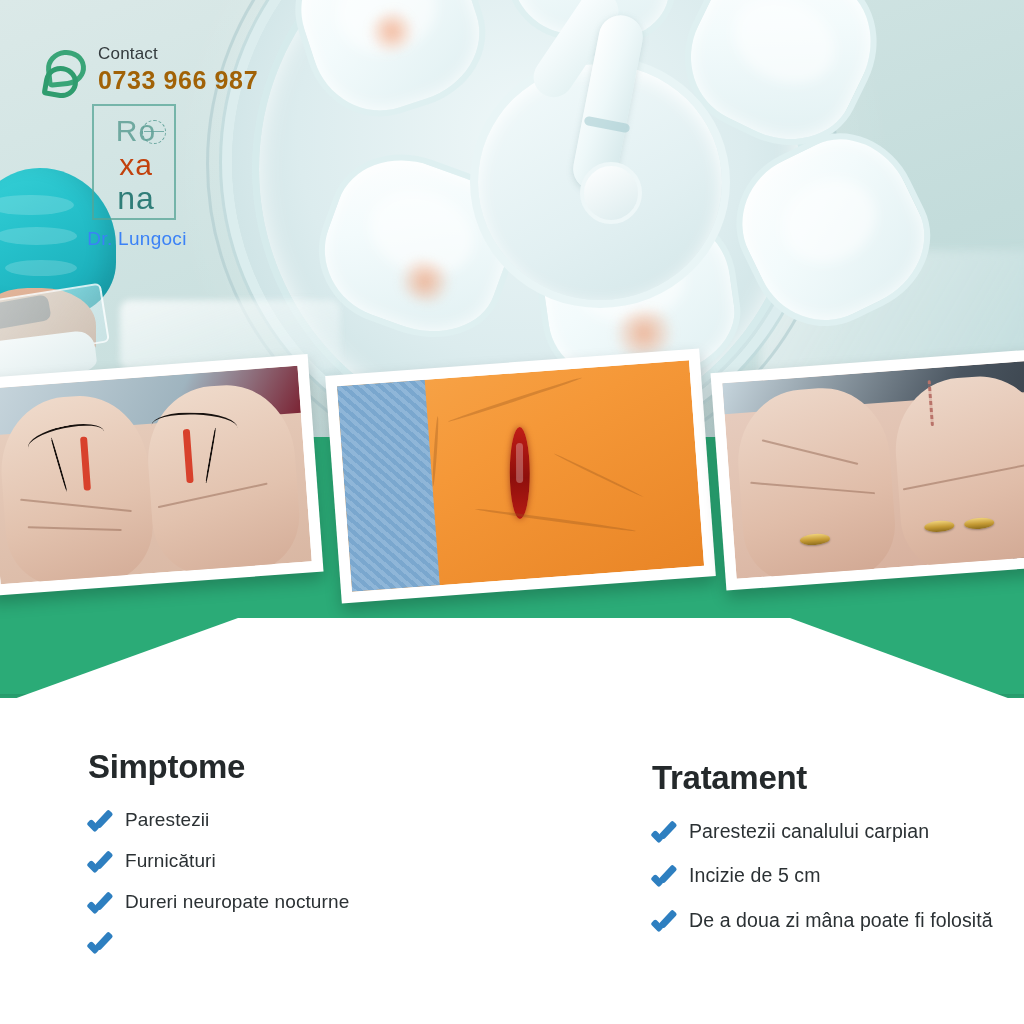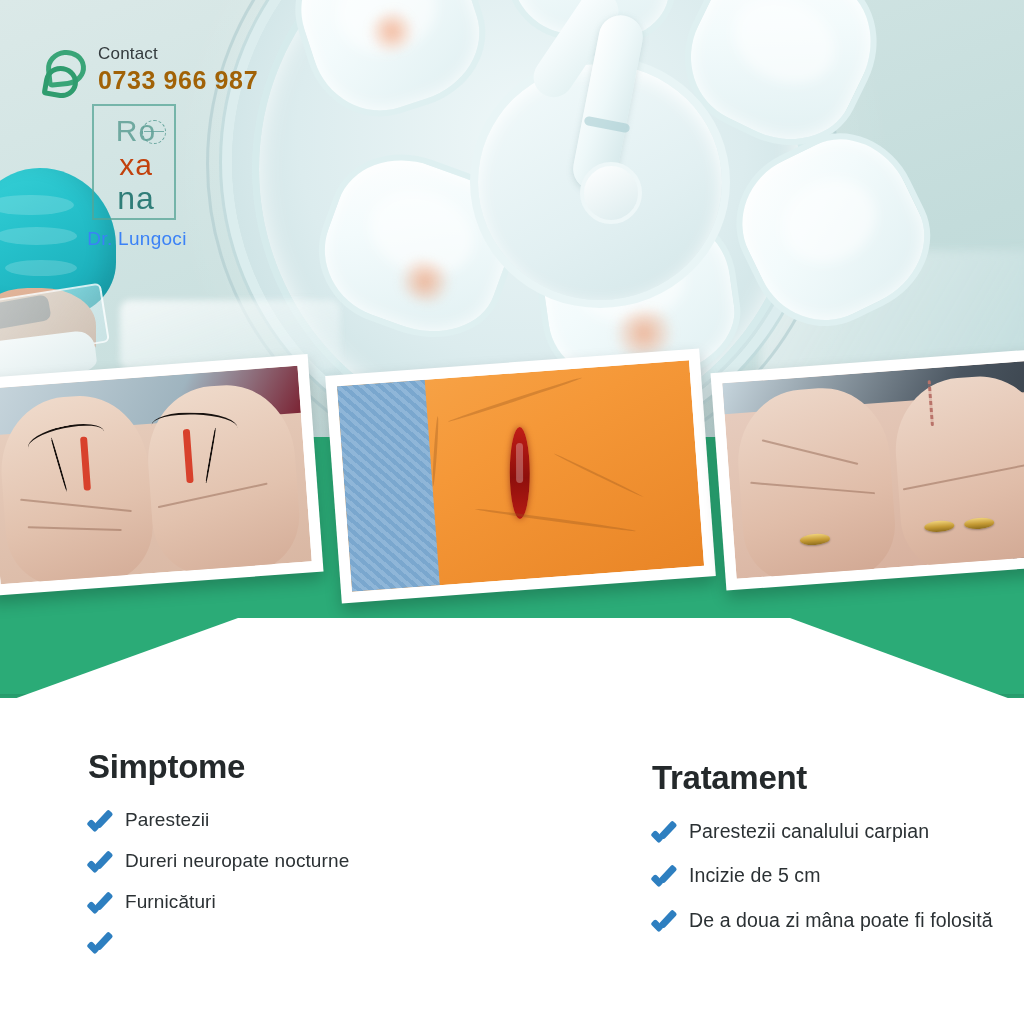--- a/index.html
+++ b/index.html
@@ -294,25 +294,25 @@
 
   <div class="col col-symp">
     <div class="col-title">Simptome</div>
 
     <div class="item">
       <span class="check"></span>
       <span class="item-text">Parestezii</span>
     </div>
     <div class="item">
       <span class="check"></span>
+      <span class="item-text">Furnicături</span>
+    </div>
+    <div class="item">
+      <span class="check"></span>
       <span class="item-text">Dureri neuropate nocturne</span>
-    </div>
-    <div class="item">
-      <span class="check"></span>
-      <span class="item-text">Furnicături</span>
     </div>
     <div class="item">
       <span class="check"></span>
     </div>
   </div>
 
   <div class="col col-trat">
     <div class="col-title">Tratament</div>
 
     <div class="item">

